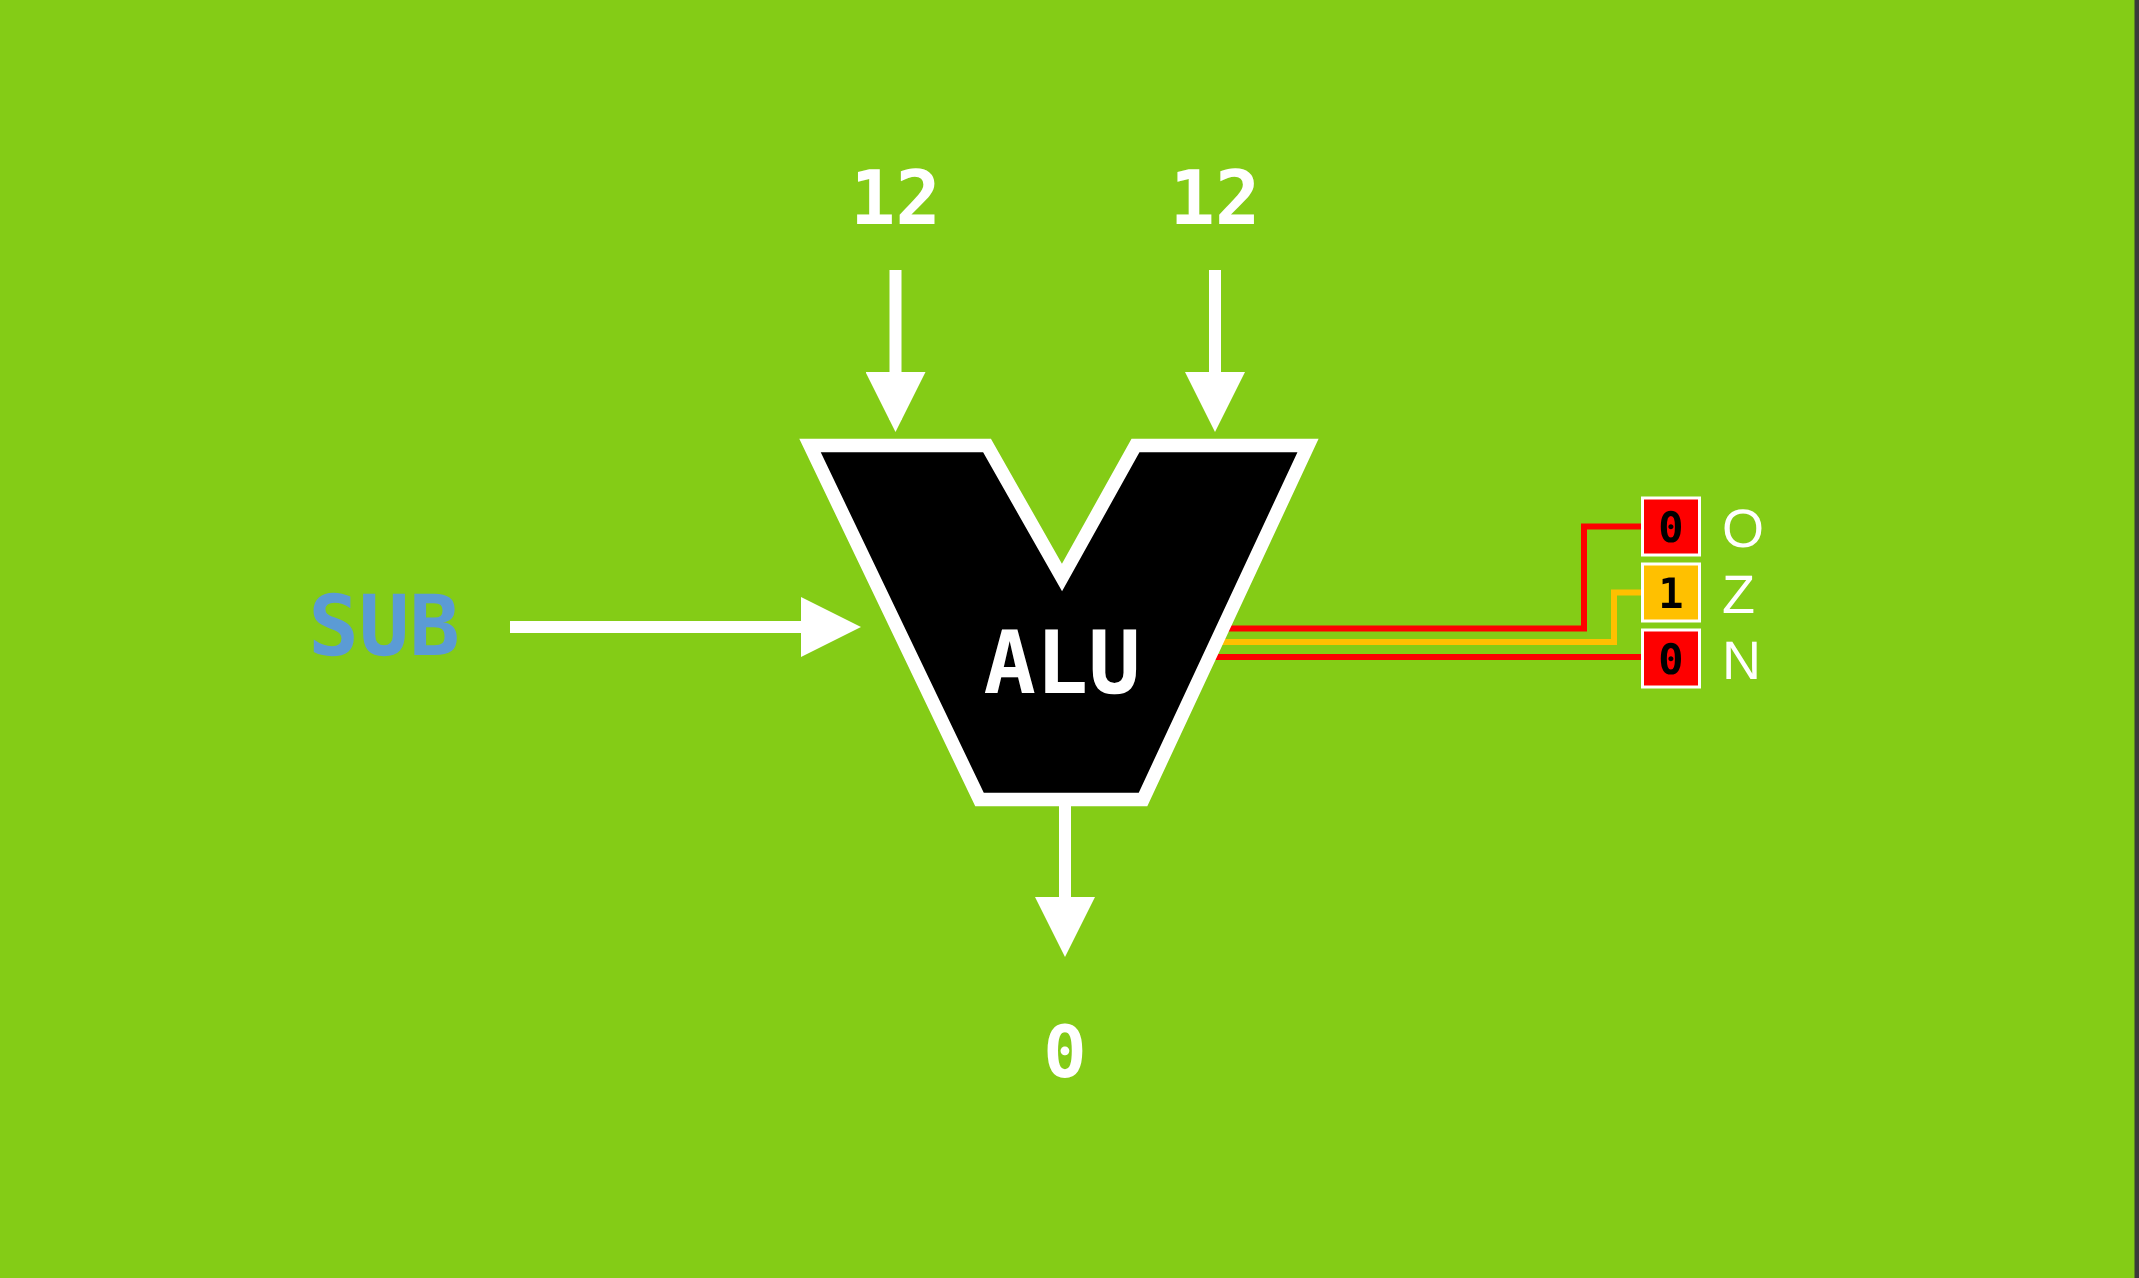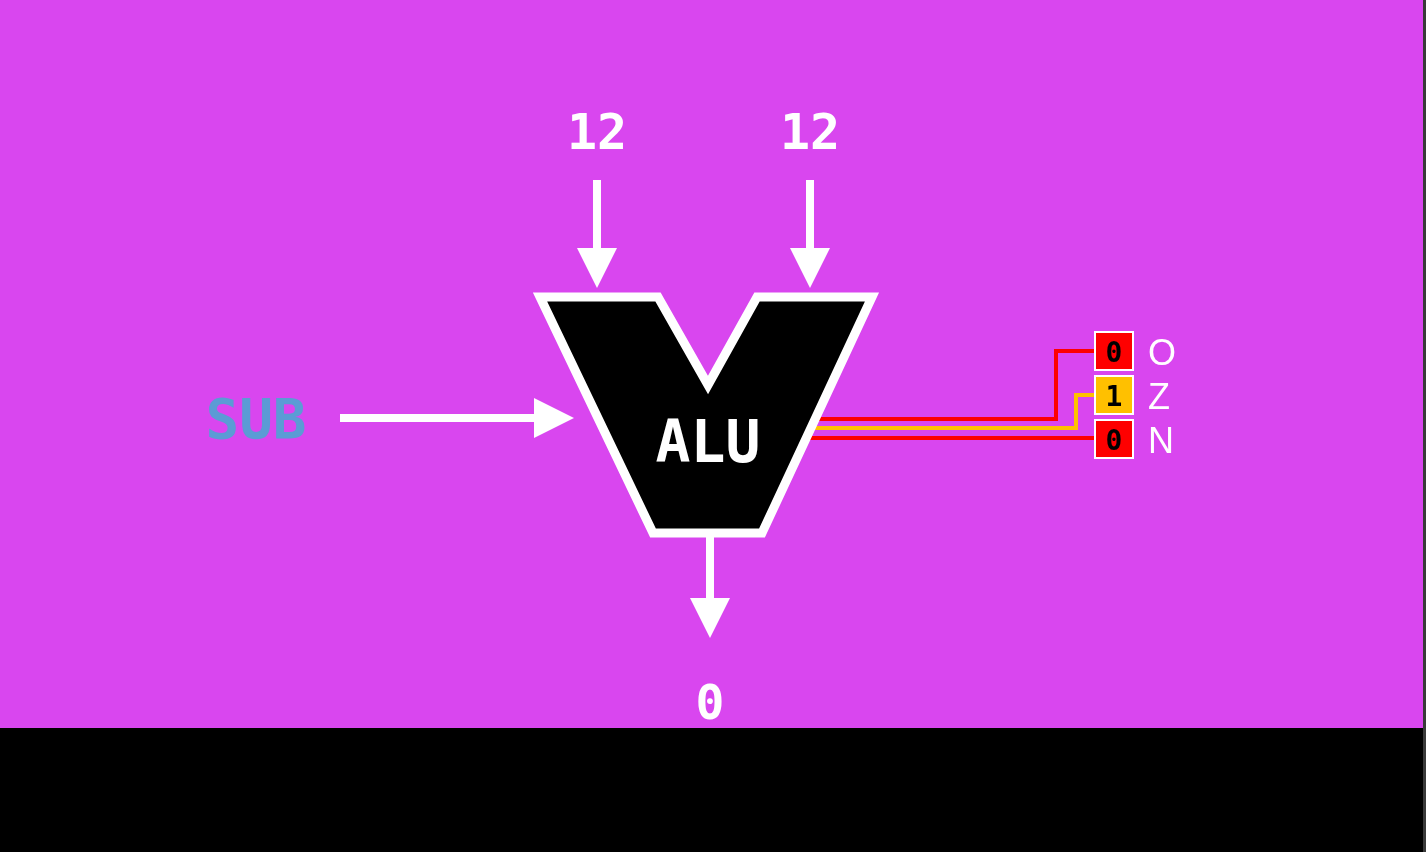--- a/index.html
+++ b/index.html
@@ -6,22 +6,22 @@
     margin: 0;
     padding: 0;
     background: #000000;
     width: 1426px;
     height: 852px;
     overflow: hidden;
   }
   .stage {
     position: relative;
     width: 1426px;
-    height: 728px;
-    background: #d946ef;
+    height: 852px;
+    background: #84cc16;
   }
   svg { display: block; }
   .num-text {
     font-family: "DejaVu Sans Mono", monospace;
     font-weight: 700;
     fill: #ffffff;
   }
   .op-text {
     font-family: "DejaVu Sans Mono", monospace;
     font-weight: 700;

